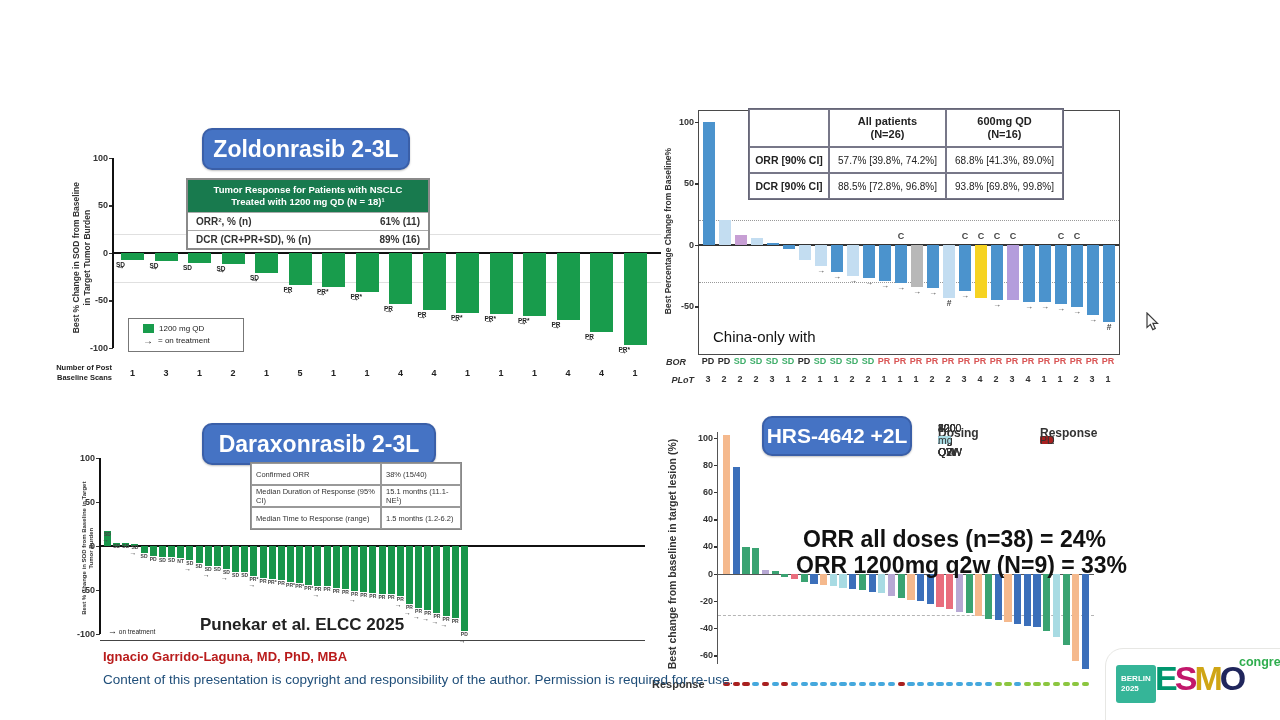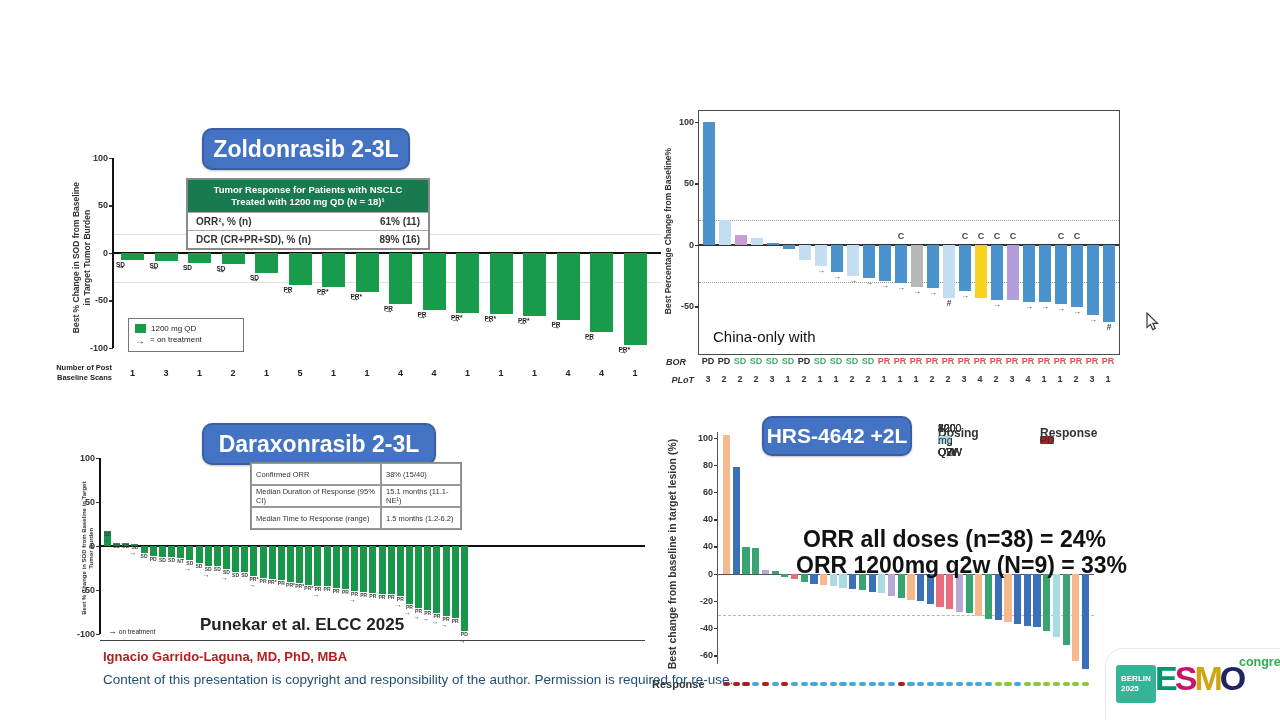--- a/index.html
+++ b/index.html
@@ -41,21 +41,21 @@
   .glab{font-weight:bold;font-size:10.5px;}
   
   .dtable{position:absolute;left:250px;top:462px;display:grid;
           grid-template-columns:130px 80px;grid-template-rows:22px 22px 22px;
           background:#fff;border:1px solid #888;}
   .dcell{border:0.5px solid #999;display:flex;align-items:center;padding:0 4px;
          font-size:7.5px;color:#333;}
   
   .zlegend{position:absolute;left:128px;top:318px;width:102px;border:1px solid #777;
            background:#fff;padding:3px 6px;font-size:8px;color:#222;}
-  .legrow{display:flex;gap:5px;margin:2px 0;}
+  .legrow{display:flex;align-items:center;gap:5px;margin:2px 8px;}
   .swatch{width:11px;height:9px;display:inline-block;}
   .hleg-title{font-weight:bold;font-size:12px;color:#333;margin-bottom:0;}
   .hleg-item{display:flex;align-items:center;gap:5px;font-size:10.5px;color:#333;
              margin-bottom:2.5px;}
   .hswatch{width:13px;height:8px;border-radius:2px;display:inline-block;}
   .rowlab{position:absolute;font-style:italic;font-weight:bold;font-size:9px;color:#333;}
   .cellnum{position:absolute;text-align:center;font-size:9px;font-weight:bold;}
   .footer1{position:absolute;left:103px;top:649px;font-size:13px;font-weight:bold;color:#b91c1c;}
   .footer2{position:absolute;left:103px;top:672px;font-size:13.5px;color:#1f4e79;}
   .annot{position:absolute;font-weight:bold;color:#111;font-size:23px;}
@@ -279,20 +279,33 @@
       <div class="cmark" style="left: 354px; top: 120px; width: 16px; position: absolute;">C</div>
       <div class="cmark" style="left: 354px; top: 193.04px; width: 16px; font-size: 8px; position: absolute;">→</div>
       <div class="bar" style="left: 372px; top: 134px; width: 12px; height: 61.5px; background: rgb(75, 147, 205); position: absolute;"></div>
       <div class="cmark" style="left: 370px; top: 120px; width: 16px; position: absolute;">C</div>
       <div class="cmark" style="left: 370px; top: 195.5px; width: 16px; font-size: 8px; position: absolute;">→</div>
       <div class="bar" style="left: 388px; top: 134px; width: 12px; height: 70.11px; background: rgb(75, 147, 205); position: absolute;"></div>
       <div class="cmark" style="left: 386px; top: 204.11px; width: 16px; font-size: 8px; position: absolute;">→</div>
       <div class="bar" style="left: 404px; top: 134px; width: 12px; height: 77.49px; background: rgb(75, 147, 205); position: absolute;"></div>
       <div class="cmark" style="left: 402px; top: 211.49px; width: 16px; font-size: 8.5px; position: absolute;">#</div>
     </div>
+  <div class="gtable">
+    <div class="gcell ghead"></div>
+    <div class="gcell ghead">All patients
+(N=26)</div>
+    <div class="gcell ghead">600mg QD
+(N=16)</div>
+    <div class="gcell glab">ORR [90% CI]</div>
+    <div class="gcell">57.7% [39.8%, 74.2%]</div>
+    <div class="gcell">68.8% [41.3%, 89.0%]</div>
+    <div class="gcell glab">DCR [90% CI]</div>
+    <div class="gcell">88.5% [72.8%, 96.8%]</div>
+    <div class="gcell">93.8% [69.8%, 99.8%]</div>
+  </div>
   <div class="note" style="left:713px;top:328px;">China-only with</div>
   <div class="rowlab" style="left:666px;top:357px;width:28px;">BOR</div>
   <div class="abs" id="gfh-bor" style="left:698px;top:356px;width:420px;height:12px;">
       <div class="cellnum" style="left: 2px; width: 16px; color: rgb(43, 43, 43); position: absolute;">PD</div>
       <div class="cellnum" style="left: 18px; width: 16px; color: rgb(43, 43, 43); position: absolute;">PD</div>
       <div class="cellnum" style="left: 34px; width: 16px; color: rgb(63, 174, 106); position: absolute;">SD</div>
       <div class="cellnum" style="left: 50px; width: 16px; color: rgb(63, 174, 106); position: absolute;">SD</div>
       <div class="cellnum" style="left: 66px; width: 16px; color: rgb(63, 174, 106); position: absolute;">SD</div>
       <div class="cellnum" style="left: 82px; width: 16px; color: rgb(63, 174, 106); position: absolute;">SD</div>
       <div class="cellnum" style="left: 98px; width: 16px; color: rgb(43, 43, 43); position: absolute;">PD</div>

